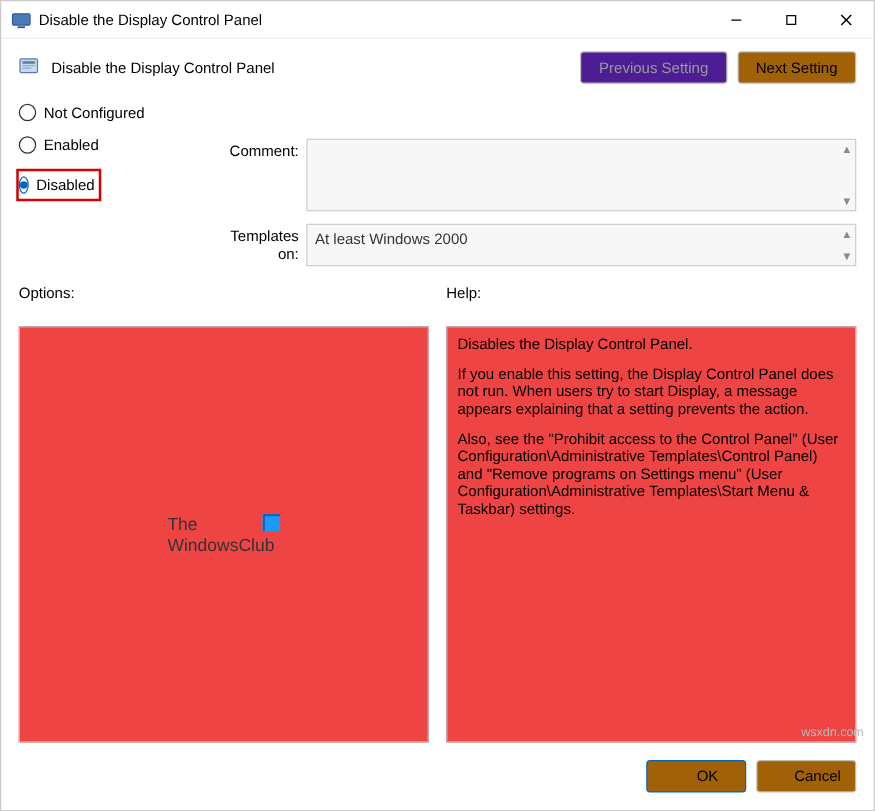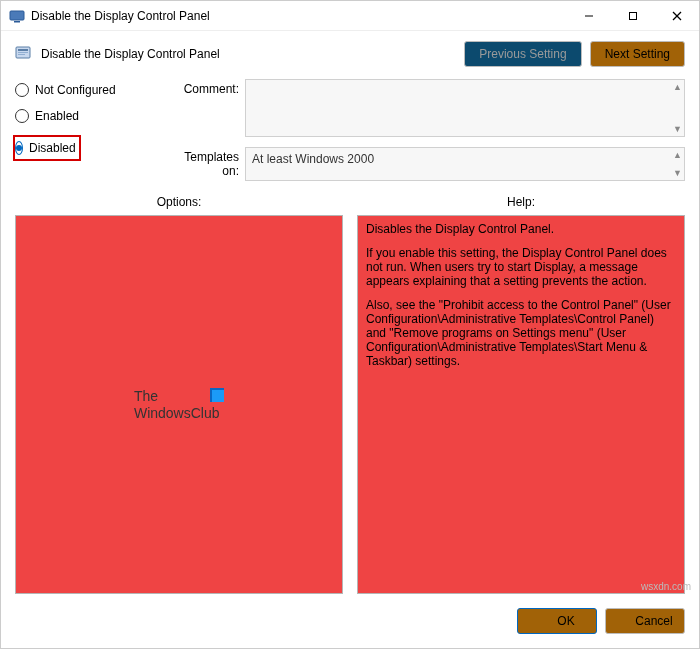--- a/index.html
+++ b/index.html
@@ -61,21 +61,21 @@
     padding: 0 14px;
     border: 1px solid #bcbcbc;
     border-radius: 3px;
     background: #a16207;
     font-size: 12px;
     display: inline-flex;
     align-items: center;
     justify-content: center;
     cursor: pointer;
   }
-  .btn.disabled { color: #9a9a9a; background: #0c4a6e; cursor: default; }
+  .btn.disabled { color: #9a9a9a; background: #4c1d95; cursor: default; }
   .btn.primary { border-color: #0067c0; }
 
   .settings-row {
     display: flex;
     padding: 6px 14px 0 14px;
     gap: 10px;
   }
   .radios {
     width: 140px;
     display: flex;
@@ -109,20 +109,21 @@
     margin-left: -2px;
     width: 68px;
   }
 
   .form-grid {
     flex: 1;
     display: grid;
     grid-template-columns: 80px 1fr;
     row-gap: 10px;
     align-items: start;
+    margin-top: 32px;
   }
   .form-label {
     text-align: right;
     padding-top: 3px;
     padding-right: 6px;
   }
   .textarea-like {
     border: 1px solid #d0d0d0;
     background: #f7f7f7;
     min-height: 58px;
@@ -145,21 +146,21 @@
     padding: 14px 14px 0 14px;
     flex: 1;
     min-height: 0;
   }
   .col {
     flex: 1;
     display: flex;
     flex-direction: column;
     min-height: 0;
   }
-  .col-label { margin-bottom: 6px; text-align: center; }
+  .col-label { margin-bottom: 20px; }
   .panel {
     flex: 1;
     border: 1px solid #b5b5b5;
     background: #ef4444;
     padding: 6px 8px;
     overflow: hidden;
     font-size: 12px;
     position: relative;
   }
   .options-panel {

